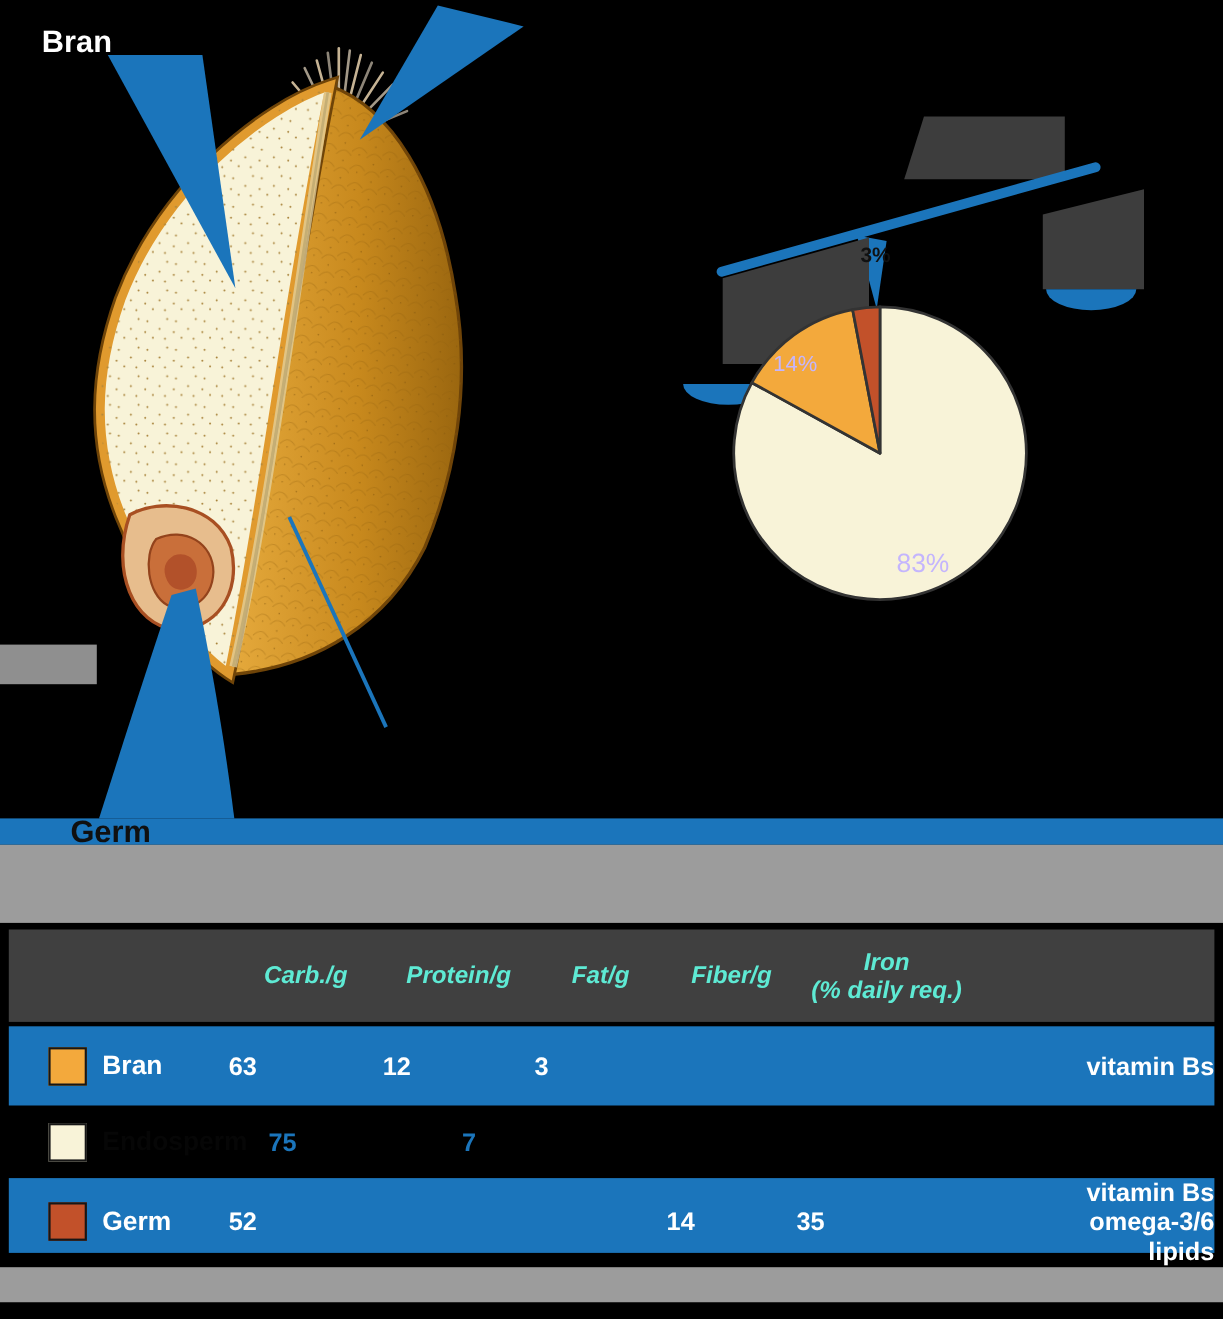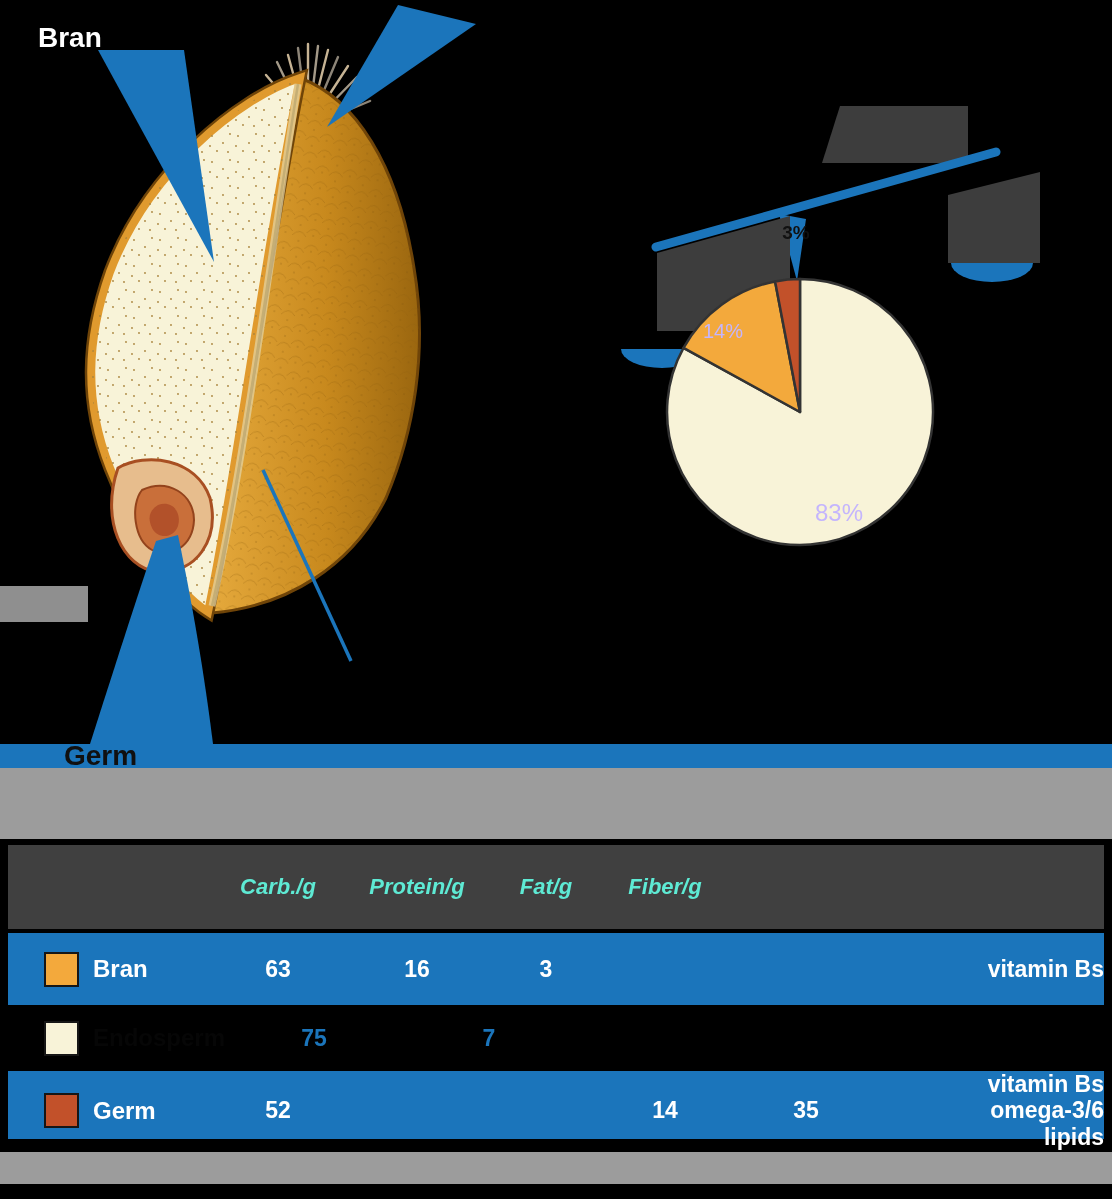--- a/index.html
+++ b/index.html
@@ -18,21 +18,21 @@
   .table-wrap{position:relative;width:1096px;margin:0 8px;}
   .t-row{display:grid;grid-template-columns:200px 140px 138px 120px 118px 164px 216px;
          align-items:center;}
   .t-header{background:#404040;height:84px;margin-bottom:4px;color:#5eead4;}
   .t-header .cell{font-style:italic;font-size:22px;font-weight:700;text-align:center;line-height:1.15;}
   .row-blue{background:#1b75bb;color:#ffffff;}
   .row-dark{background:transparent;color:#1b75bb;gap:36px;}
   .r1{height:72px;margin-bottom:4px;}
   .r2{height:58px;margin-bottom:4px;}
   .r3{height:68px;}
-  .cell{text-align:center;font-size:23px;font-weight:700;}
+  .cell{text-align:left;font-size:23px;font-weight:700;}
   .cell.part{display:flex;align-items:center;text-align:left;padding-left:36px;gap:14px;}
   .swatch{width:31px;height:31px;border:2px solid #161616;flex:0 0 auto;}
   .sw-bran{background:#f3a93c;}
   .sw-endo{background:#f8f3d8;}
   .sw-germ{background:#c2512a;}
   .part-name{font-size:24px;font-weight:700;}
   .hidden-label{color:#060606;}
   .others-cell{text-align:right;padding-left:38px;line-height:1.15;}
   .bottom-gap{height:13px;background:#000;}
   .bottom-gray{height:34px;background:#9c9c9c;}
@@ -131,29 +131,33 @@
   </div>
 
   <div class="table-wrap">
 
     <div class="t-row t-header">
       <div class="cell"></div>
       <div class="cell">Carb./g</div>
       <div class="cell">Protein/g</div>
       <div class="cell">Fat/g</div>
       <div class="cell">Fiber/g</div>
+      <div class="cell">
+        <span>Iron</span><br>
+        <span>(% daily req.)</span>
+      </div>
     </div>
 
     <div class="t-row row-blue r1">
       <div class="cell part">
         <span class="swatch sw-bran"></span>
         <span class="part-name">Bran</span>
       </div>
       <div class="cell">63</div>
-      <div class="cell">16</div>
+      <div class="cell">12</div>
       <div class="cell">3</div>
       <div class="cell"></div>
       <div class="cell"></div>
       <div class="cell others-cell">vitamin Bs</div>
     </div>
 
     <div class="t-row row-dark r2">
       <div class="cell part">
         <span class="swatch sw-endo"></span>
         <span class="part-name hidden-label">Endosperm</span>

